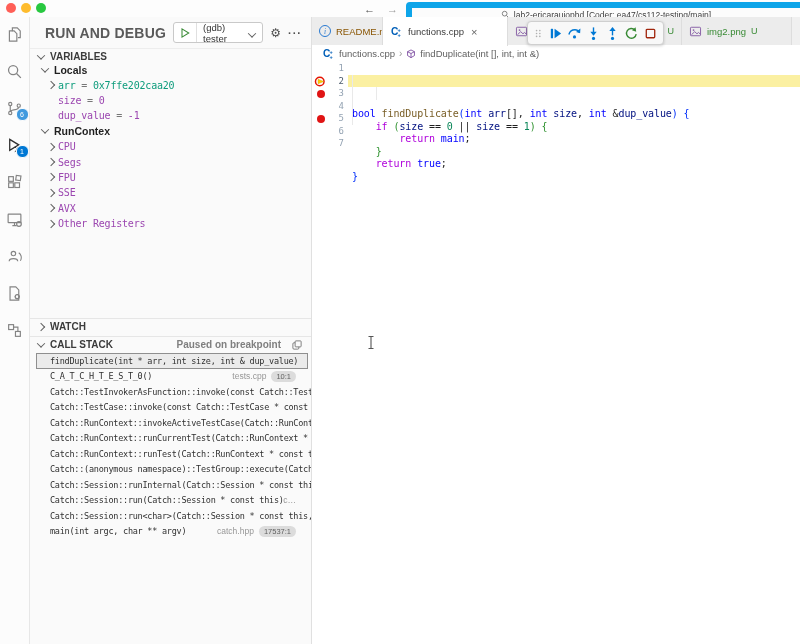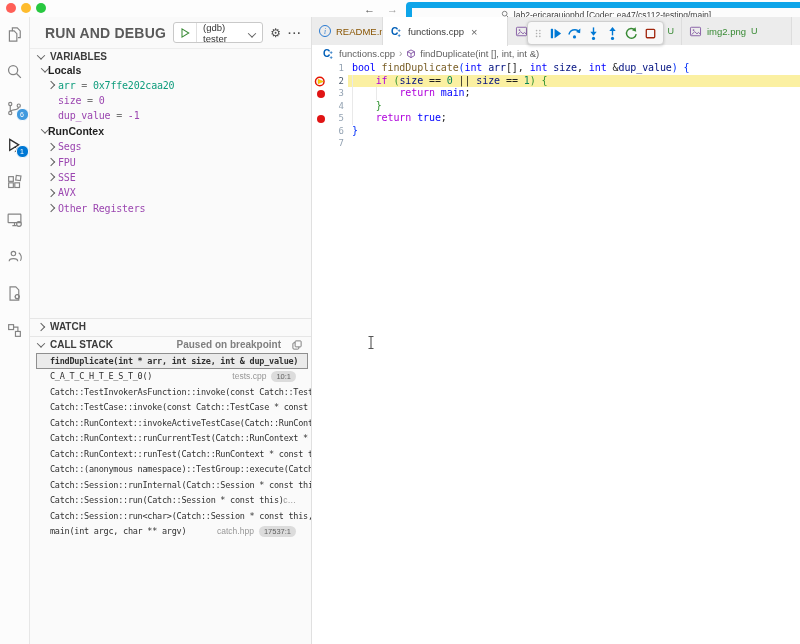--- a/index.html
+++ b/index.html
@@ -40,30 +40,30 @@
   .section-header{position:absolute;left:0;right:0;height:16px;display:flex;align-items:center;gap:6px;
     padding-left:8px;font-size:10px;font-weight:bold;color:#3b3b3b;border-top:1px solid #e6e6e6;box-sizing:border-box;}
   .vars-header{top:31px;border-top:1px solid #ededed;}
   .watch-header{top:301px;}
   .stack-header{top:319px;}
   .stack-status{margin-left:auto;font-size:10px;color:#7f7f7f;font-weight:bold;}
   .stack-hdr-icon{margin:0 8px 0 4px;display:flex;}
   .stack-hdr-icon svg{width:12px;height:12px;}
   .var-tree{position:absolute;top:45px;left:0;right:0;}
   .vt-row{height:15.4px;display:flex;align-items:center;font-size:10px;}
-  .vt-row.group{padding-left:12px;align-items:center;}
+  .vt-row.group{padding-left:12px;gap:6px;align-items:center;}
   .vt-group-label{font-weight:bold;color:#1f1f1f;font-size:10.5px;}
   .vt-row.child{padding-left:18px;gap:0;}
   .vt-chev{width:10px;display:flex;}
   .vt-text{font-family:"DejaVu Sans Mono",monospace;font-size:10px;letter-spacing:-.2px;white-space:pre;}
   .c-teal{color:#0d9c7c}.c-purple{color:#9b46b0}.c-eq{color:#777}
   .stack-list{position:absolute;top:336px;left:0;right:0;}
   .cs-row{height:15.5px;position:relative;display:flex;align-items:center;padding-left:20px;overflow:hidden;box-sizing:border-box;}
   .cs-label{font-family:"DejaVu Sans Mono",monospace;font-size:8.5px;letter-spacing:-.25px;color:#303030;white-space:pre;}
-  .cs-row.selected{margin:0 3px 0 6px;padding-left:14px;background:#ebebeb;box-shadow:inset 0 0 0 1px #8f8f8f;font-weight:bold;}
+  .cs-row.selected{margin:0 3px 0 6px;padding-left:14px;background:#ebebeb;box-shadow:inset 0 0 0 1px #8f8f8f;}
   .cs-right{position:absolute;right:15px;top:0;bottom:0;display:flex;align-items:center;gap:5px;background:inherit;}
   .cs-file{font-size:8.5px;color:#979797;white-space:nowrap;}
   .cs-badge{background:#dcdcdc;color:#5f5f5f;font-size:7.5px;border-radius:7px;padding:1px 5px;white-space:nowrap;}
   
   .editor{position:absolute;top:17px;left:312px;right:0;bottom:0;background:#fff;}
   .tabbar{position:absolute;top:0;left:0;right:0;height:28px;background:#f0f0f0;border-bottom:1px solid #e5e5e5;display:flex;box-sizing:content-box;}
   .tab{height:28px;box-sizing:border-box;border-right:1px solid #ddd;background:#ececec;display:flex;align-items:center;gap:5px;padding:0 7px;overflow:hidden;}
   .tab.active{background:#fff;height:29px;z-index:2;}
   .tab-label{font-size:9.5px;white-space:nowrap;}
   .lbl-modified{color:#895503}.lbl-untracked{color:#388a34}.lbl-normal{color:#3b3b3b}
@@ -83,21 +83,21 @@
   
   .breadcrumb{position:absolute;top:28px;left:0;right:0;height:17px;display:flex;align-items:center;gap:4px;padding-left:10px;background:#fff;}
   .bc-text{font-size:9.5px;color:#616161;white-space:nowrap;}
   .bc-sep{font-size:10px;color:#9a9a9a;}
   
   .code{position:absolute;top:45px;left:0;right:0;}
   .cl{position:relative;height:12.5px;line-height:12.5px;}
   .cl-bg{position:absolute;left:36px;right:0;top:0;bottom:0;background:#fbf0a2;}
   .cl-num{position:absolute;left:14px;width:18px;text-align:right;font-family:"DejaVu Sans Mono",monospace;font-size:9px;color:#94a3b3;}
   .cl.current .cl-num{color:#4d5c6e;}
-  .cl-txt{position:absolute;left:40px;font-family:"DejaVu Sans Mono",monospace;font-size:10px;letter-spacing:-.1px;white-space:pre;}
+  .cl-txt{position:absolute;left:40px;font-family:"DejaVu Sans Mono",monospace;font-size:10px;letter-spacing:-.1px;white-space:pre;margin-top:46px;}
   .bp-dot{position:absolute;left:5px;top:2.5px;width:8px;height:8px;border-radius:50%;background:#e01414;}
   .cur-marker{position:absolute;left:2px;top:0;width:13px;height:13px;}
   .tk-k{color:#0000ff}.tk-c{color:#af00db}.tk-f{color:#795e26}.tk-v{color:#001080}
   .tk-n{color:#098658}.tk-b1{color:#0431fa}.tk-b2{color:#319331}.tk-p{color:#1f1f1f}
   .guide{position:absolute;border-left:1px solid #e9e9e9;}
   .ibeam{position:absolute;left:55px;top:318px;}
 </style>
 </head>
 <body>
 
@@ -250,20 +250,26 @@
           <span class="vt-text"><span class="c-purple">dup_value</span><span class="c-eq"> = </span><span class="c-purple">-1</span></span>
         </div>
         <div class="vt-row group">
           <span class="chev down"></span>
           <span class="vt-group-label">RunContex</span>
         </div>
         <div class="vt-row child">
           <span class="vt-chev">
             <span class="chev right"></span>
           </span>
+          <span class="vt-text"><span class="c-purple">CPU</span></span>
+        </div>
+        <div class="vt-row child">
+          <span class="vt-chev">
+            <span class="chev right"></span>
+          </span>
           <span class="vt-text"><span class="c-purple">Segs</span></span>
         </div>
         <div class="vt-row child">
           <span class="vt-chev">
             <span class="chev right"></span>
           </span>
           <span class="vt-text"><span class="c-purple">FPU</span></span>
         </div>
         <div class="vt-row child">
           <span class="vt-chev">

